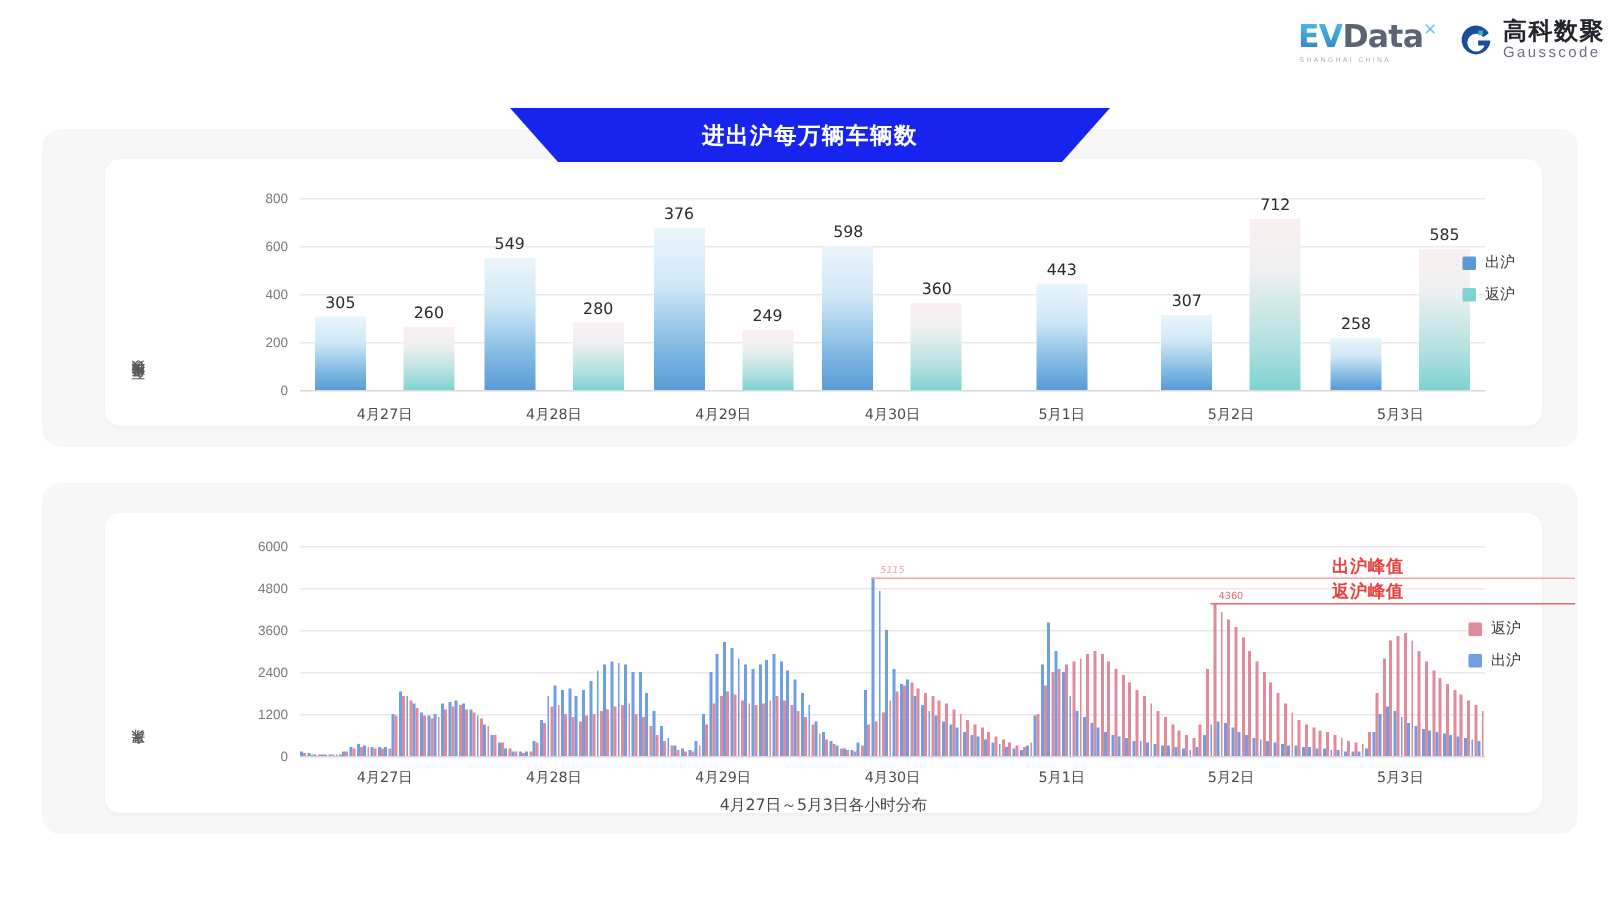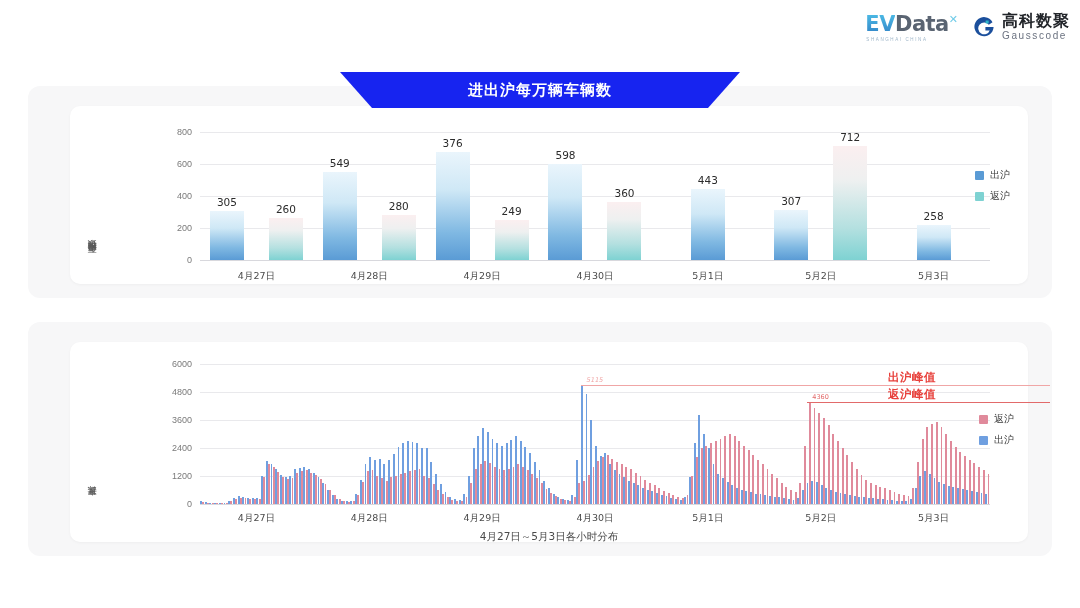--- a/index.html
+++ b/index.html
@@ -177,20 +177,23 @@
               <span class="vlab">307</span>
             </div>
             <div class="bar1 s2" style="height: 113.92px;">
               <span class="vlab">712</span>
             </div>
           </div>
           <div class="xtick" style="left: 620.714px; top: 138px;">5月2日</div>
           <div class="group1" style="left: 677.143px; width: 112.857px;">
             <div class="bar1 s1" style="height: 34.56px;">
               <span class="vlab">258</span>
+            </div>
+            <div class="bar1 s2" style="height: 93.6px;">
+              <span class="vlab">585</span>
             </div>
           </div>
           <div class="xtick" style="left: 733.571px; top: 138px;">5月3日</div>
         </div>
       <div class="legend1">
           <div class="li">
             <span class="sw" style="background: rgb(90, 155, 213);"></span>
             <span>出沪</span>
           </div>
           <div class="li">

